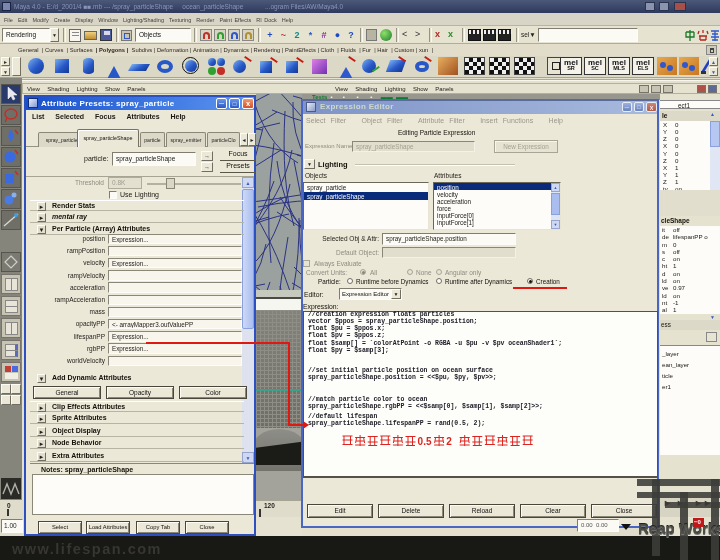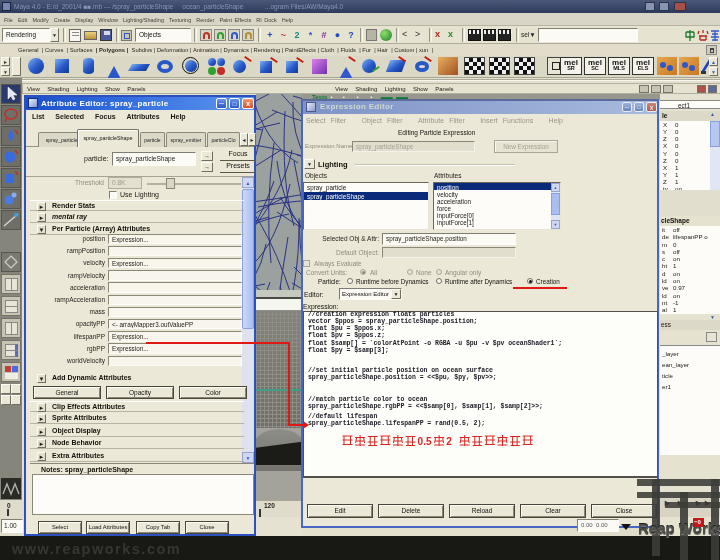--- a/index.html
+++ b/index.html
@@ -435,21 +435,21 @@
 <div class="abs" style="left:0;top:500px;width:24px;height:36px;background:#e0dccb">
  <div class="abs" style="left:7px;top:2px;font-size:6.5px;font-weight:bold;color:#222">0</div>
  <div class="abs" style="left:7px;top:9px;width:2px;height:7px;background:#333"></div>
  <div class="abs sunk" style="left:1px;top:19px;width:22px;height:14px;font-size:6.5px;color:#222;line-height:12px;padding-left:2px">1.00</div>
 </div>
 
 <div class="abs" id="ae" style="left:24px;top:95px;width:232px;height:441px;background:#ece8d8;border:2px solid #2d50c0">
 
  <div class="abs" style="left:0;top:0;width:228px;height:13px;background:linear-gradient(90deg,#1850cc,#3f7ae4 60%,#5e96ee)">
   <div class="abs" style="left:2px;top:1px;width:10px;height:10px;background:linear-gradient(135deg,#e8ecf8,#8098d8);border:1px solid #10307a"></div>
-  <div class="abs" style="left:15px;top:1.5px;font-size:8px;font-weight:bold;color:#fff;white-space:nowrap;letter-spacing:.3px">Attribute Editor: spray_particle</div>
+  <div class="abs" style="left:15px;top:1.5px;font-size:8px;font-weight:bold;color:#fff;white-space:nowrap;letter-spacing:.3px">Attribute Presets: spray_particle</div>
   <div class="abs" style="left:190px;top:1px;width:11px;height:11px;background:linear-gradient(#6a94ea,#2a5ac8);border:1px solid #fff;border-radius:2px;color:#fff;font-size:7px;line-height:10px;text-align:center">─</div>
   <div class="abs" style="left:203px;top:1px;width:11px;height:11px;background:linear-gradient(#6a94ea,#2a5ac8);border:1px solid #fff;border-radius:2px;color:#fff;font-size:6px;line-height:10px;text-align:center">□</div>
   <div class="abs" style="left:216px;top:1px;width:12px;height:11px;background:linear-gradient(#f09a6a,#d4502c);border:1px solid #fff;border-radius:2px;color:#fff;font-size:7.5px;font-weight:bold;line-height:10px;text-align:center">x</div>
  </div>
 
  <div class="abs" style="left:6px;top:16px;font-size:7px;font-weight:bold;color:#1c1812;white-space:nowrap;word-spacing:3.5px">List &nbsp;Selected &nbsp;Focus &nbsp;Attributes &nbsp;Help</div>
 
  <div class="abs" style="left:0;top:29px;width:228px;height:21px;border-bottom:1px solid #979384">
   <div class="abs" style="left:12px;top:6px;width:47px;height:15px;background:#ddd9c8;border:1px solid #8a8678;border-bottom:none;border-radius:2px 2px 0 0;font-size:5.1px;text-align:center;line-height:14px;color:#222;overflow:hidden;white-space:nowrap">spray_particle</div>
   <div class="abs" style="left:51px;top:3px;width:62px;height:18px;background:#ece8d8;border:1px solid #767262;border-bottom:none;border-radius:2px 2px 0 0;font-size:5.4px;text-align:center;line-height:16px;color:#111;box-shadow:inset 1px 1px 0 #fff;white-space:nowrap">spray_particleShape</div>
@@ -701,21 +701,21 @@
  <div class="abs btn" style="left:146px;top:403px;width:66px;height:14px;font-size:6.5px;line-height:12px">Reload</div>
  <div class="abs btn" style="left:217px;top:403px;width:66px;height:14px;font-size:6.5px;line-height:12px">Clear</div>
  <div class="abs btn" style="left:288px;top:403px;width:66px;height:14px;font-size:6.5px;line-height:12px">Close</div>
 </div>
 
 <div class="abs" style="left:560px;top:528px;width:100px;height:8px;background:#e0dccb"></div>
 <div class="abs sunk" style="left:577px;top:519px;width:42px;height:13px;font-size:6px;color:#555;line-height:11px;padding-left:3px">0.00&nbsp;&nbsp;0.00</div>
 <div class="abs" style="left:621px;top:524px;width:0;height:0;border:5px solid transparent;border-top:6px solid #111"></div>
 
 <div class="abs" style="left:0;top:536px;width:720px;height:24px;background:#181814">
- <div class="abs" style="left:12px;top:5px;font-size:14.5px;font-weight:bold;color:#373631;letter-spacing:1.5px">www.reapworks.com</div>
+ <div class="abs" style="left:12px;top:5px;font-size:14.5px;font-weight:bold;color:#373631;letter-spacing:1.5px">www.lifespan.com</div>
 </div>
 
 <div class="abs" style="left:146px;top:342px;width:144px;height:2px;background:#e01812;z-index:60"></div>
 <div class="abs" style="left:288px;top:342px;width:2px;height:83px;background:#e01812;z-index:60"></div>
 <div class="abs" style="left:288px;top:424px;width:16px;height:2px;background:#e01812;z-index:60"></div>
 <div class="abs" style="left:303px;top:421px;width:0;height:0;border:4px solid transparent;border-left:6px solid #e01812;z-index:60"></div>
 
 <div class="abs" id="reap" style="left:590px;top:420px;width:130px;height:140px;z-index:70">
     <div style="position:absolute;left:47px;top:59px;width:83px;height:7px;background:#3c3c38;opacity:.88"></div>
     <div style="position:absolute;left:47px;top:72px;width:83px;height:6px;background:#3c3c38;opacity:.88"></div>

